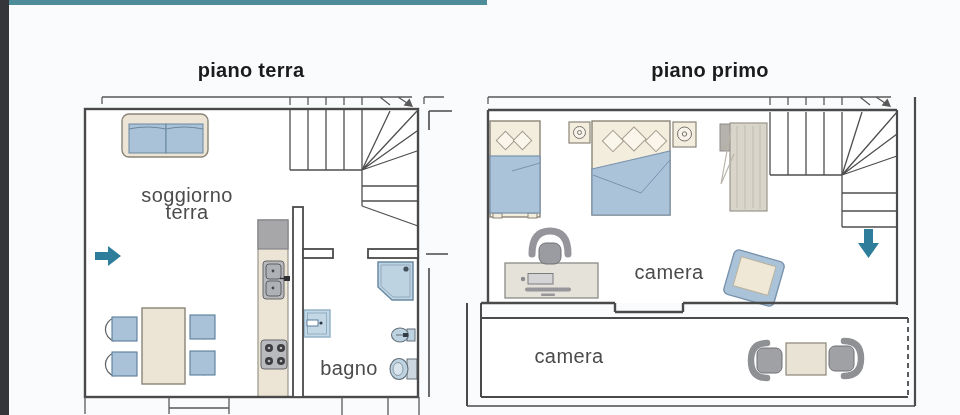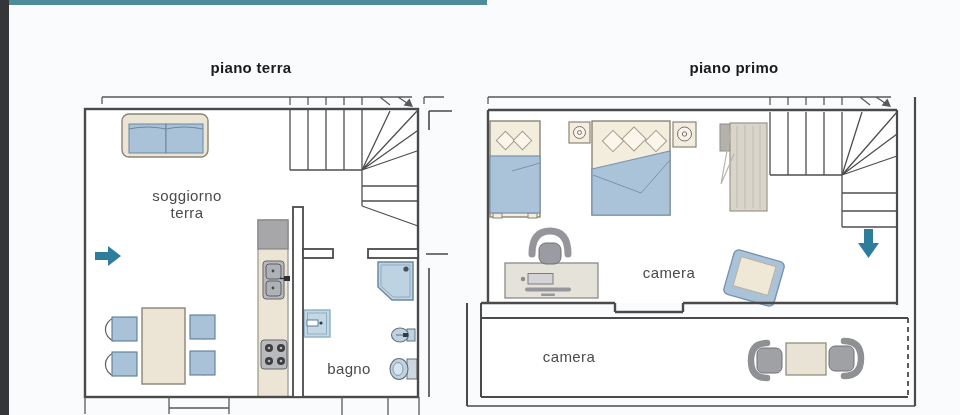--- a/index.html
+++ b/index.html
@@ -6,27 +6,27 @@
   body {
     width:960px; height:415px; position:relative; overflow:hidden;
     background:#fafbfc;
     font-family:"Liberation Sans", sans-serif;
   }
   .side-strip { position:absolute; left:0; top:0; width:9px; height:415px; background:#343639; }
   .accent-bar { position:absolute; left:9px; top:0; width:478px; height:5px; background:#4e8c99; }
   svg.plan { position:absolute; left:0; top:0; }
   .floor-title {
     position:absolute; transform:translateX(-50%);
-    font-weight:bold; font-size:15px; color:#1b1b1b; letter-spacing:0.3px; white-space:nowrap;
+    font-weight:bold; font-size:20px; color:#1b1b1b; letter-spacing:0.3px; white-space:nowrap;
   }
   #title-ground { left:251px; top:59px; }
-  #title-first  { left:734px; top:59px;text-align:right; }
+  #title-first  { left:710px; top:59px;text-align:right; }
   .room-label {
     position:absolute; transform:translateX(-50%);
-    font-size:15px; color:#4b4b4b; line-height:17px; text-align:center;
+    font-size:20px; color:#4b4b4b; line-height:17px; text-align:center;
     letter-spacing:0.4px; white-space:nowrap;
   }
   #label-living  { left:187px; top:187px; }
   #label-bagno   { left:349px; top:360px; }
   #label-camera  { left:669px; top:264px; }
   #label-balcone { left:569px; top:348px; }
 </style>
 </head>
 <body>
 

